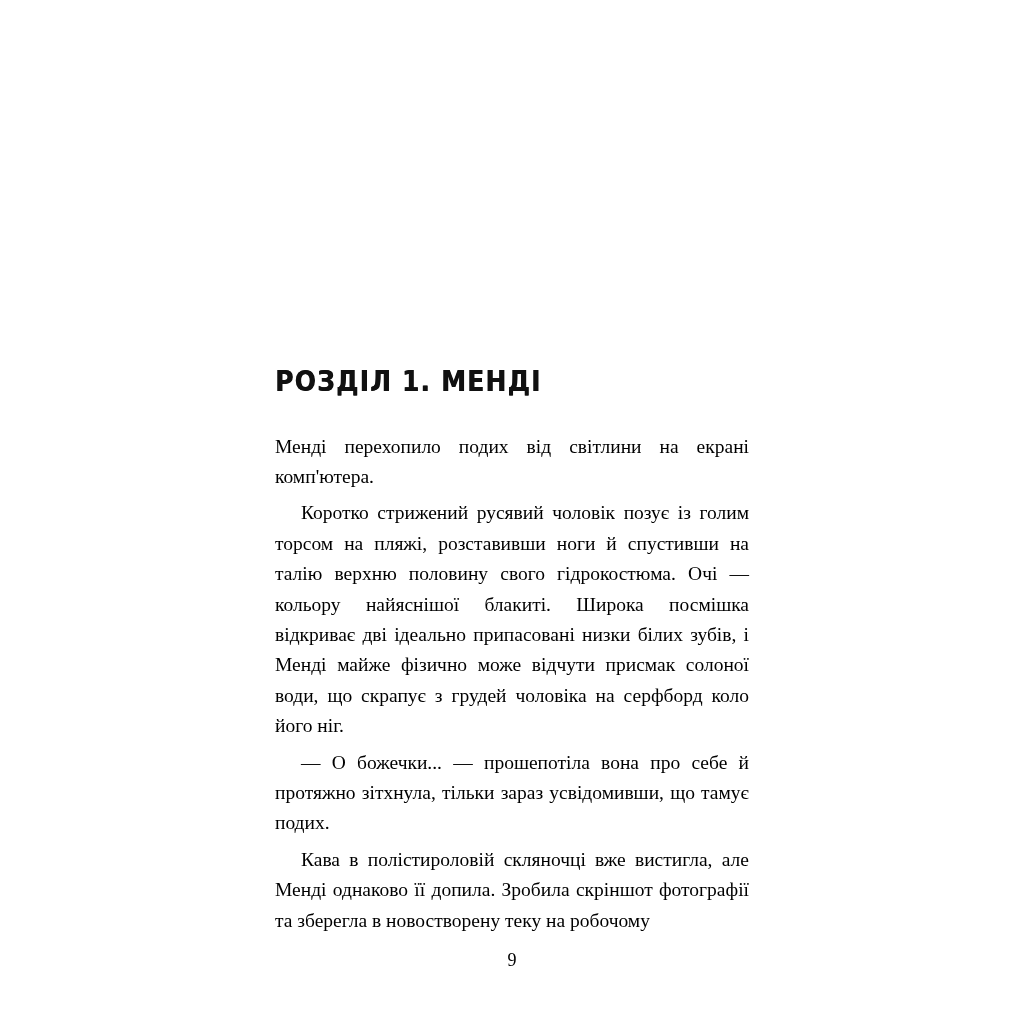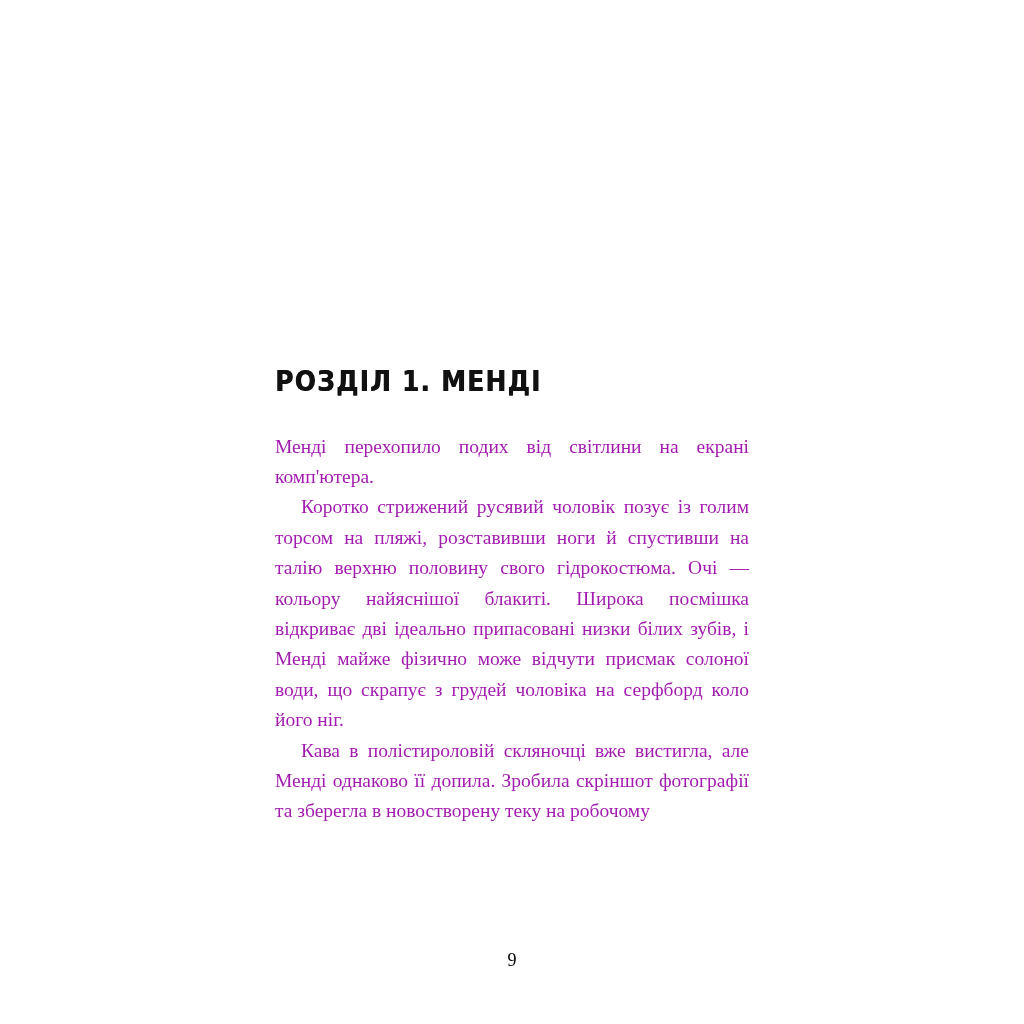--- a/index.html
+++ b/index.html
@@ -39,24 +39,25 @@
     transform-origin: left bottom;
     text-shadow: 0.5px 0 0 #111111;
   }
   p.para {
     margin: 0;
     font-size: 19.5px;
     line-height: 30.4px;
     text-align: justify;
     text-justify: inter-word;
     hyphens: manual;
-    color: #a21caf;
+    color: #000000;
   }
   p.para.indent {
     text-indent: 26px;
+    margin-top: 6px;
   }
   .page-number {
     position: absolute;
     left: 0;
     right: 0;
     top: 950px;
     text-align: center;
     font-size: 18px;
     font-family: "Liberation Serif", serif;
     color: #000000;
@@ -67,20 +68,21 @@
 
 <div class="page">
 
   <div class="text-block">
     <h1 class="chapter-heading">РОЗДІЛ 1. МЕНДІ</h1>
 
     <p class="para">Менді перехопило подих від світлини на екрані комп'ютера.</p>
 
     <p class="para indent">Коротко стрижений русявий чоловік позує із голим торсом на пляжі, розставивши ноги й спустивши на талію верхню половину свого гідрокостюма. Очі — кольору найяснішої блакиті. Широка посмішка відкриває дві ідеально припасовані низки білих зубів, і Менді майже фізично може відчути присмак солоної води, що скрапує з грудей чоловіка на серфборд коло його ніг.</p>
 
+    <p class="para indent">— О божечки... — прошепотіла вона про себе й протяжно зітхнула, тільки зараз усвідомивши, що тамує подих.</p>
 
 
     <p class="para indent">Кава в полістироловій скляночці вже вистигла, але Менді однаково її допила. Зробила скріншот фотографії та зберегла в новостворену теку на робочому</p>
   </div>
 
   <div class="page-number">9</div>
 
 </div>
 
 </body></html>

